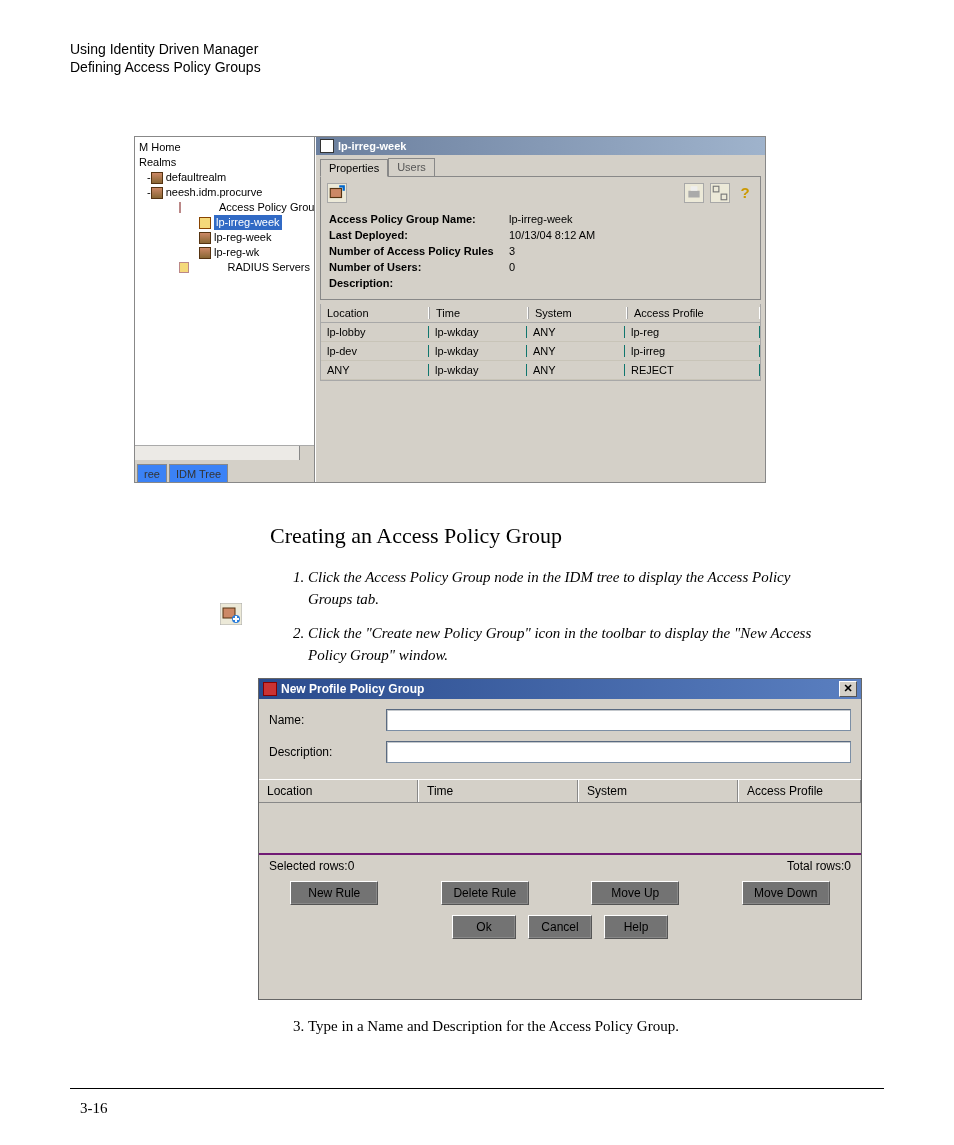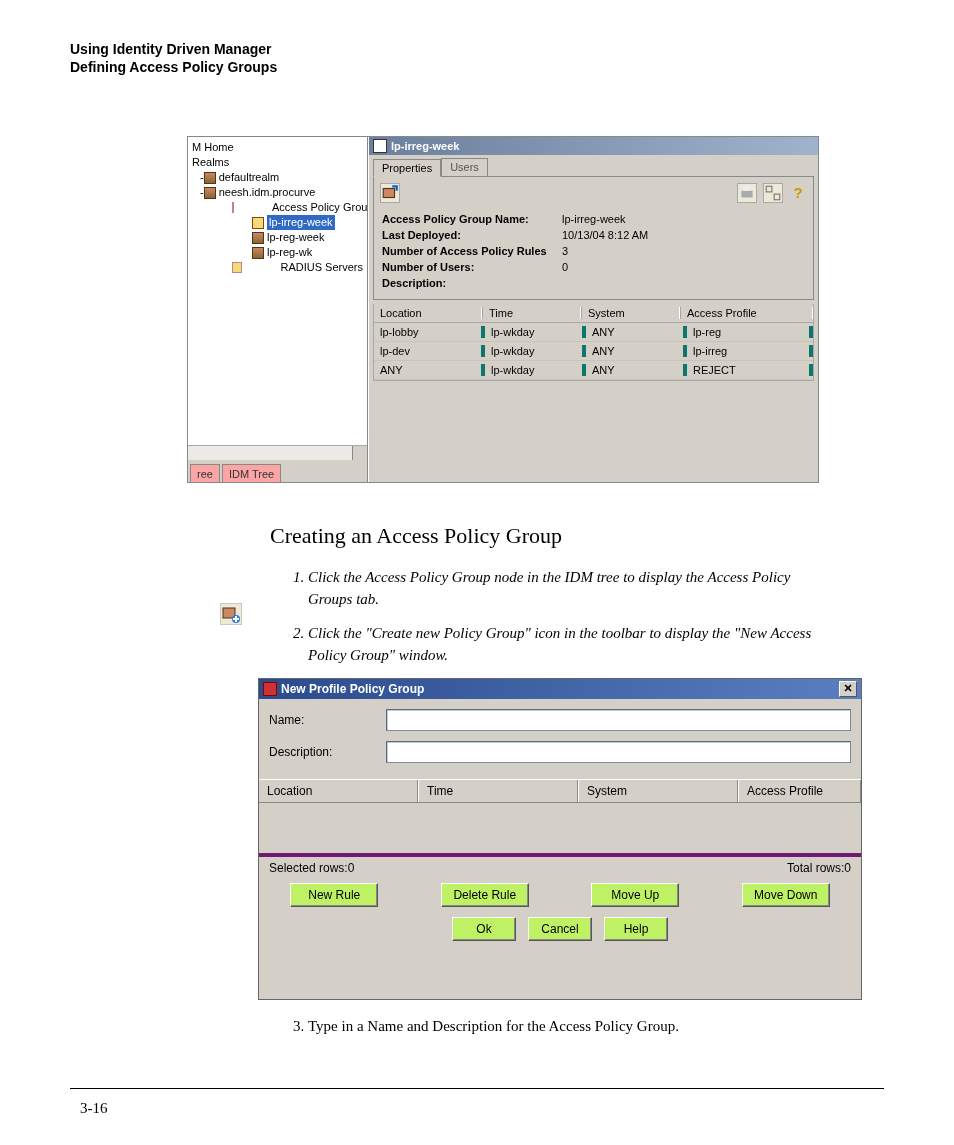--- a/index.html
+++ b/index.html
@@ -11,26 +11,26 @@
   .page {
     width: 954px;
     height: 1145px;
     box-sizing: border-box;
     padding: 40px 70px 30px 70px;
     position: relative;
   }
   .header {
     font-family: Arial, Helvetica, sans-serif;
     font-size: 14px;
-    font-weight: bold;
+    font-weight: normal;
     line-height: 1.3;
     margin-bottom: 60px;
   }
   .figure1 {
-    margin-left: 117px;
+    margin-left: 64px;
     width: 630px;
     height: 345px;
     border: 1px solid #888;
     background: #d4d0c8;
     font-family: Arial, Helvetica, sans-serif;
     font-size: 11px;
     display: flex;
   }
   .tree-pane {
     width: 179px;
@@ -63,21 +63,21 @@
   }
   .tree-scroll::after{
     content:""; position:absolute; right:0; top:0; width:14px; height:14px;
     background:#d4d0c8; border-left:1px solid #888;
   }
   .tree-tabs {
     position:absolute; left:0; right:0; bottom:0; height:22px;
     background:#d4d0c8; display:flex; align-items:flex-end; padding-left:2px;
   }
   .tree-tab {
-    font-size:11px; padding:3px 6px; background:#fca5a5;
+    font-size:11px; padding:3px 6px; background:#3b82f6;
     border:1px solid #888; border-bottom:none; margin-right:2px;
     position:relative; top:1px; color:#333;text-align:right;
   }
   .right-pane {
     flex:1; display:flex; flex-direction:column; background:#d4d0c8;
     border-left:1px solid #fff;
   }
   .titlebar {
     background: linear-gradient(to right, #6b7f9e, #9fb3cc);
     color:#fff; font-weight:bold; font-size:11px;
@@ -110,21 +110,21 @@
   .props .prow { display:flex; padding:2px 0;}
   .props .plabel { width:180px; font-weight:bold;}
   .rtable {
     margin:0 4px 0 4px; border:1px solid #a8a8a8; background:#d4d0c8;
     border-top:none;
   }
   .rtable .thead, .rtable .trow {
     display:flex; font-size:11px; height:18px; align-items:center;
   }
   .rtable .thead > div, .rtable .trow > div {
-    padding:0 6px; border-right:4px solid #0f766e;
+    padding:0 6px; border-right:1px solid #0f766e;
   }
   .rtable .thead { background:#d4d0c8; border-bottom:1px solid #a8a8a8;}
   .rtable .thead > div { border-right:1px solid #fff; border-left:1px solid #a4a4a4;}
   .rtable .thead > div:first-child{border-left:none;}
   .rtable .trow { background:#d4d0c8; border-bottom:1px solid #c8c4b8;}
   .c-loc  { width:95px;}
   .c-time { width:85px;}
   .c-sys  { width:85px;}
   .c-prof { flex:1;}
   .statusbar {
@@ -182,26 +182,26 @@
     display:flex; border-top:1px solid #fff; border-bottom:1px solid #888;
     background:#d4d0c8; margin:0 0px;
   }
   .f2-thead > div {
     padding:4px 8px; font-size:12px;
     border-right:1px solid #888; border-left:1px solid #fff;
   }
   .f2-loc{width:142px;} .f2-time{width:142px;} .f2-sys{width:142px;} .f2-prof{flex:1;}
   .f2-thead > div:first-child{border-left:none;}
   .f2-gap { height:50px; }
-  .f2-status { display:flex; justify-content:space-between; padding:4px 10px 8px 10px; font-size:12px; border-top:4px solid #701a75;}
+  .f2-status { display:flex; justify-content:space-between; padding:4px 10px 8px 10px; font-size:12px; border-top:2px solid #701a75;}
   .f2-btnrow  { display:flex; justify-content:space-around; padding:0 8px 10px 8px; gap:16px;}
   .f2-btnrow2 { display:flex; justify-content:center; gap:12px; padding-bottom:10px;}
   .winbtn {
     min-width:88px; height:24px; font-size:12px;
-    background:#bef264; border:1px solid #555;
+    background:#737373; border:1px solid #555;
     border-top-color:#fff; border-left-color:#fff;
     box-shadow: inset -1px -1px 0 #888;
     cursor:pointer;
   }
 
   .footer-line {
     position:absolute; left:70px; right:70px; bottom:56px;
     border-top:1px solid #000;
   }
   .page-num {

